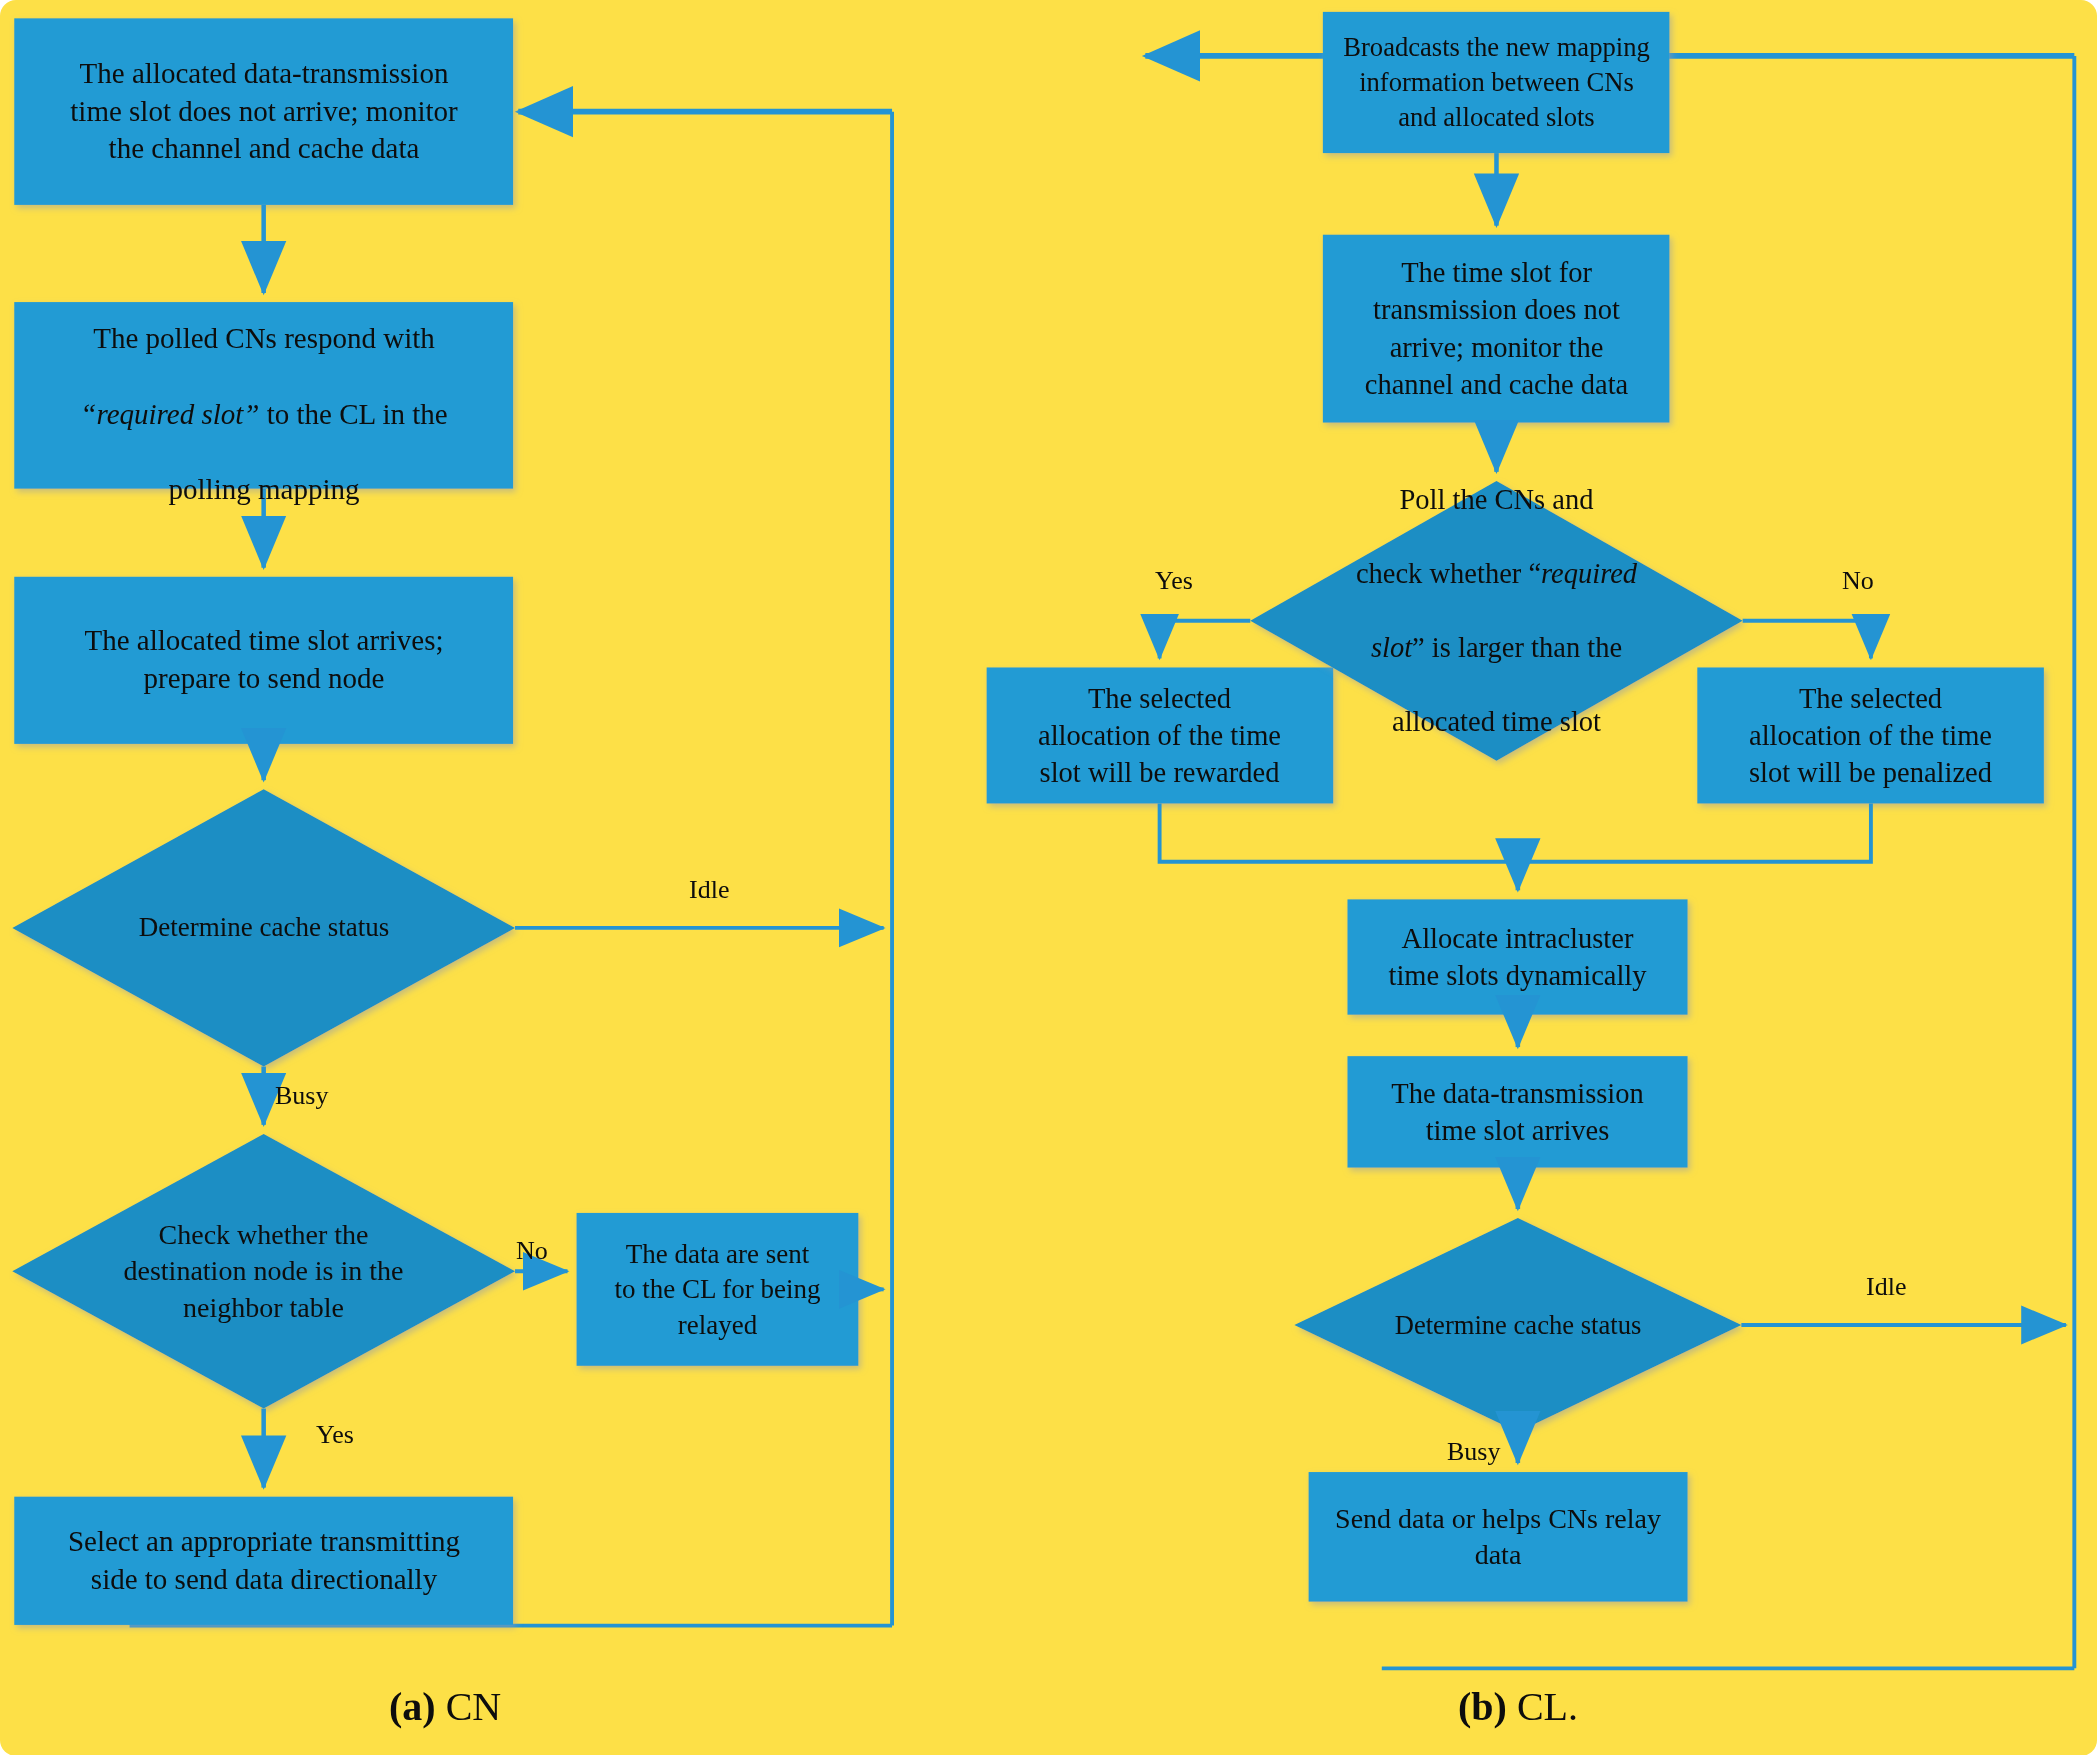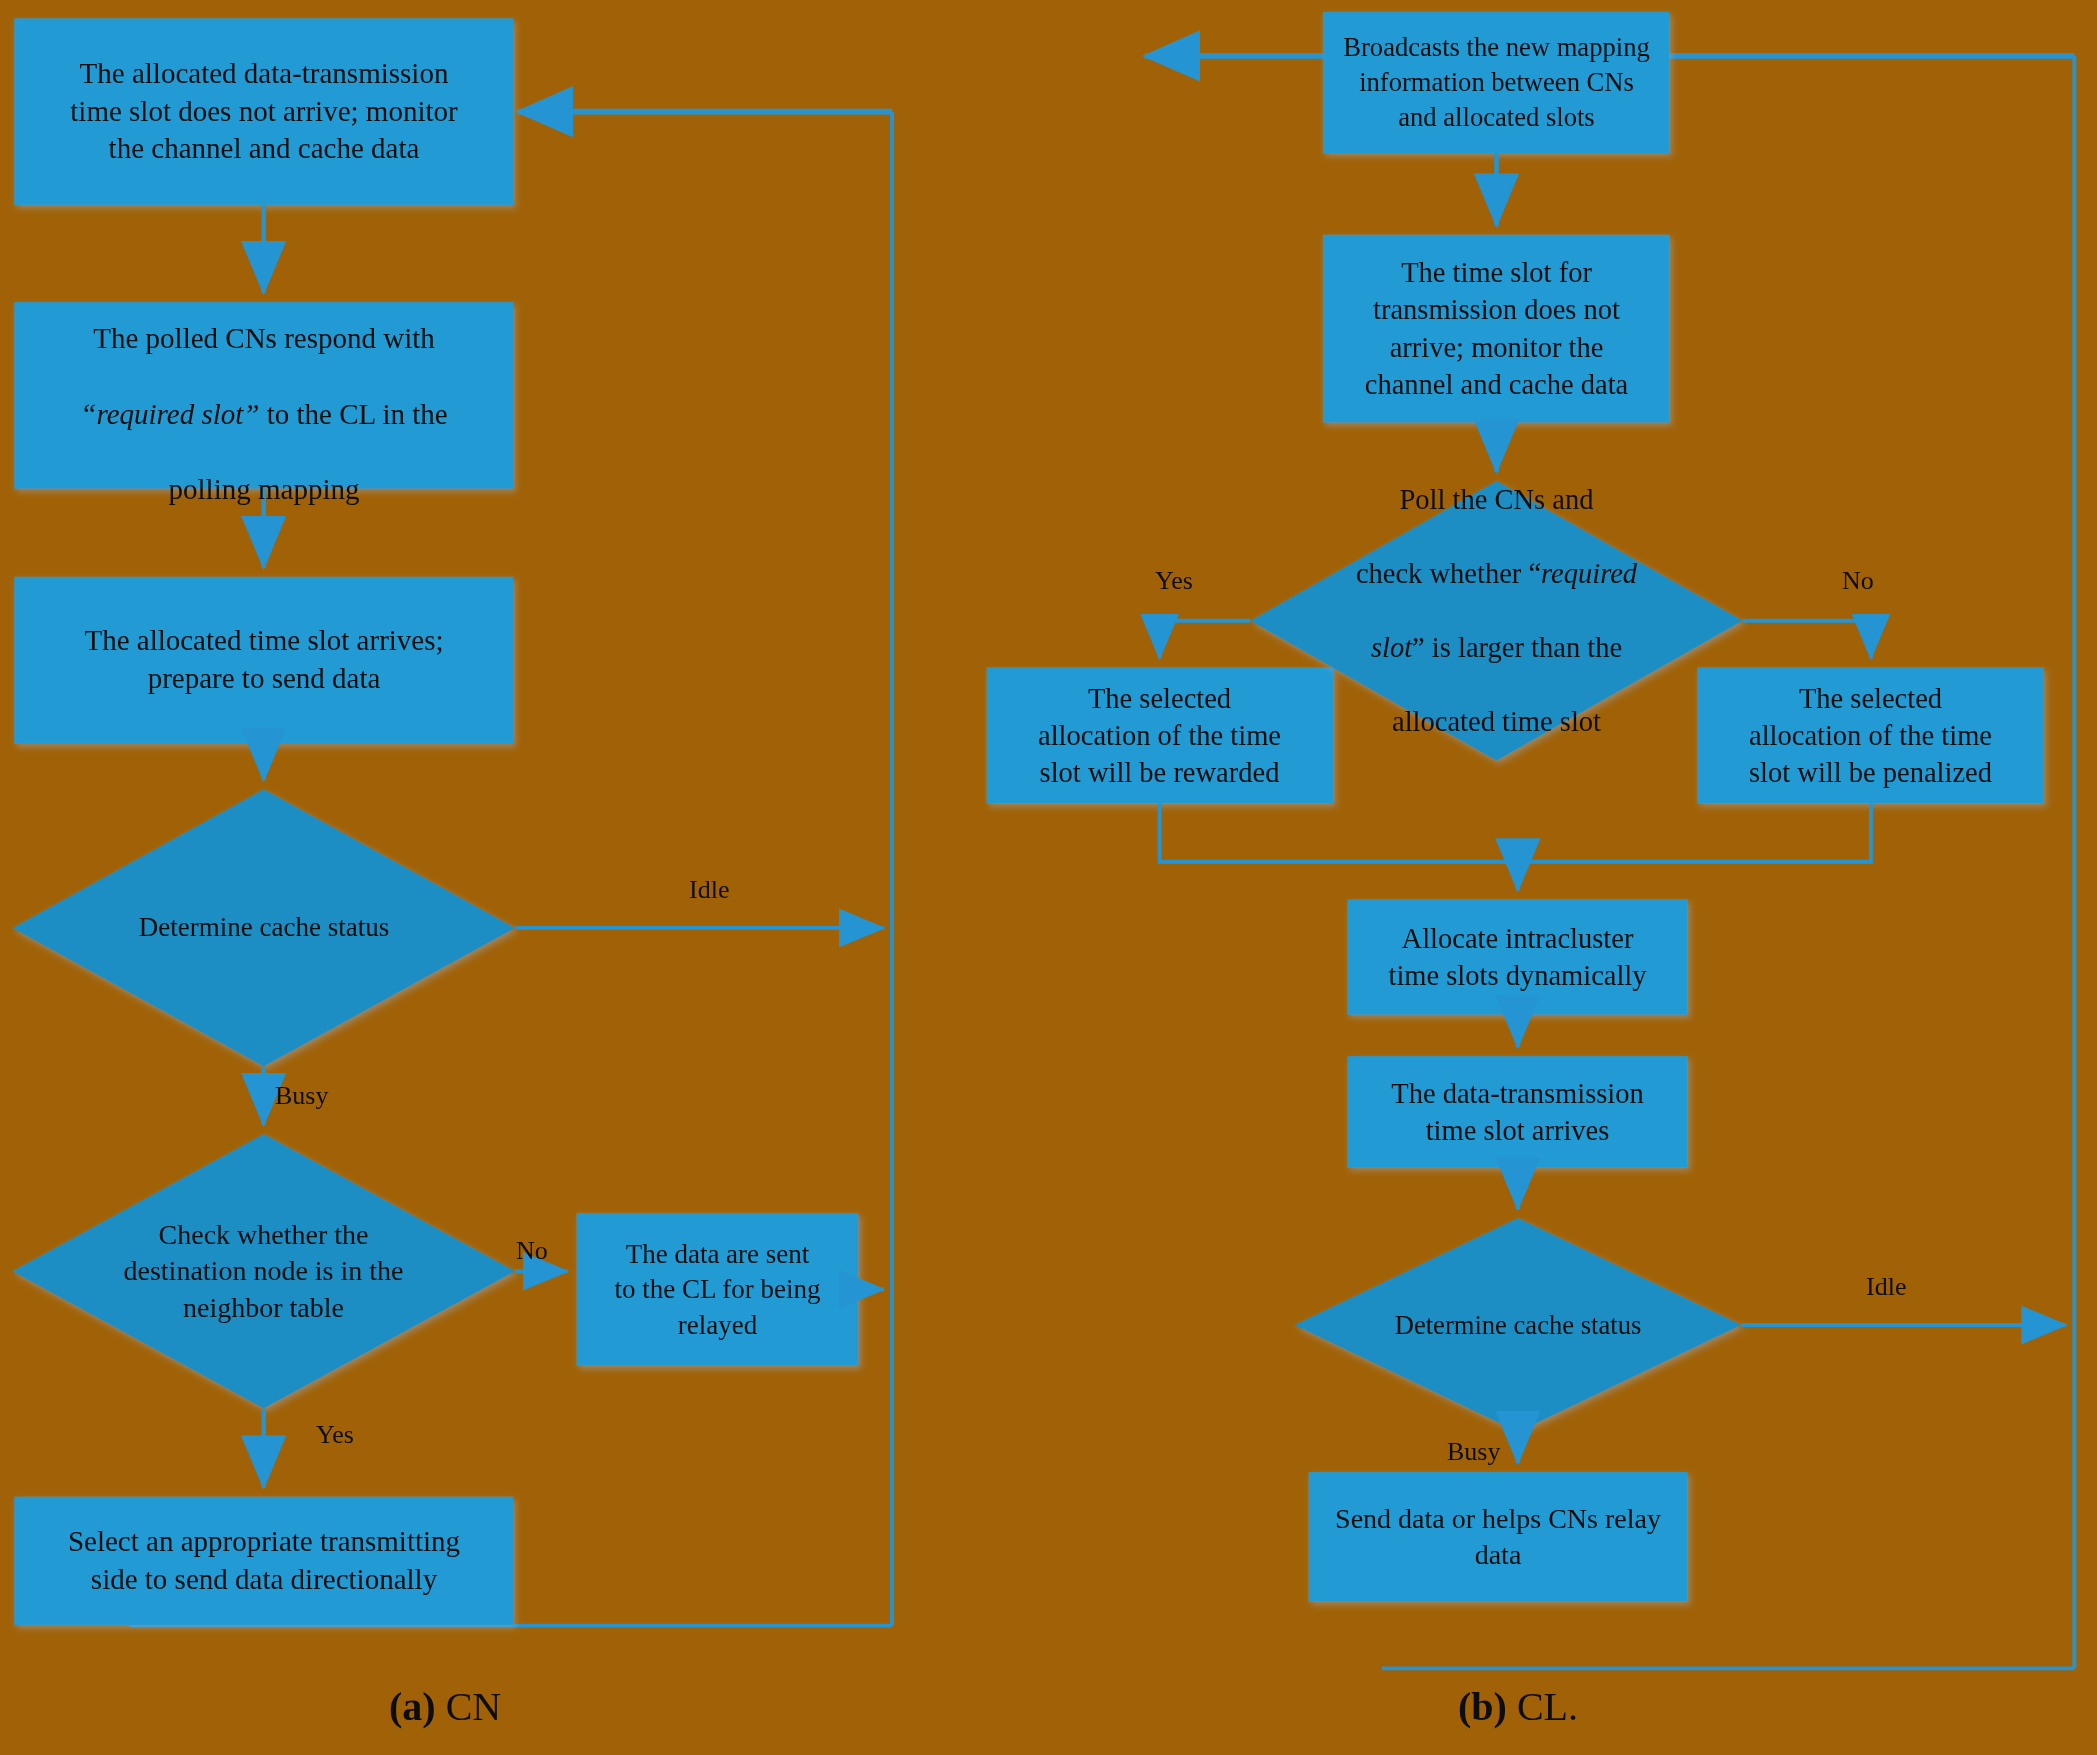--- a/index.html
+++ b/index.html
@@ -1,17 +1,17 @@
 <!DOCTYPE html>
 <html style="font-size:10.4px"><head>
 <meta charset="utf-8">
 <style>
   html,body{margin:0;padding:0;background:#ffffff;}
   body{width:2097px;height:1756px;overflow:hidden;font-family:"Liberation Serif",serif;}
-  #stage{position:relative;width:2097px;height:1756px;background:#a16207;}
+  #stage{position:relative;width:2097px;height:1756px;background:#fde047;border-radius:16px;}
   svg.layer{position:absolute;left:0;top:0;width:2097px;height:1756px;}
   .nodeText{
     position:absolute;
     display:flex;align-items:center;justify-content:center;
     text-align:center;
     font-family:"Liberation Serif",serif;
     color:#0d0d0d;
     line-height:1.30;
     pointer-events:none;
     white-space:pre-line;
@@ -127,21 +127,21 @@
 
   <div class="nodeText" style="left:17px;top:305px;width:494px;height:181px;font-size:29px;">
     <div>
       <span>The polled CNs respond with</span><br>
       <span class="ital">“required slot”</span><span> to the CL  in the</span><br>
       <span>polling mapping</span>
     </div>
   </div>
 
   <div class="nodeText" style="left:17px;top:579px;width:494px;height:162px;font-size:29px;">The allocated time slot arrives;
-prepare to send data</div>
+prepare to send node</div>
 
   <div class="nodeText" style="left:39px;top:906px;width:450px;height:44px;font-size:27px;">Determine cache status</div>
 
   <div class="nodeText" style="left:579px;top:1216px;width:277px;height:148px;font-size:27px;">The data are sent
 to the CL  for being
 relayed</div>
 
   <div class="nodeText" style="left:45px;top:1202px;width:437px;height:139px;font-size:28px;">Check whether the
 destination node is in the
 neighbor table</div>

